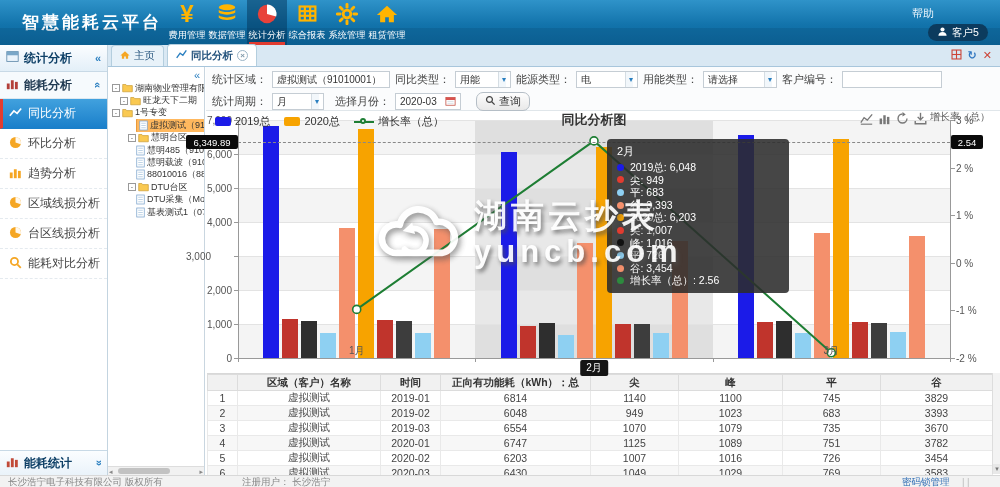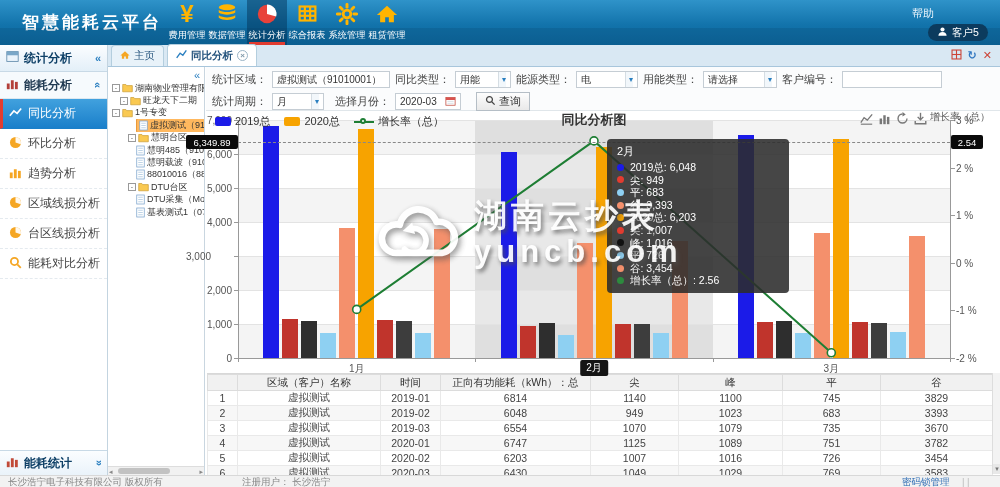--- a/index.html
+++ b/index.html
@@ -53,50 +53,50 @@
   .expbox{width:8px;height:8px;border:1px solid #999;background:#fff;font-size:7px;line-height:6px;text-align:center;color:#555;flex:none}
   .tree-hscroll{position:absolute;left:0;top:399px;width:96px;height:9px;background:#f1f1f1;border-top:1px solid #ddd}
   .tree-hscroll .thumb{position:absolute;left:10px;top:1px;width:52px;height:6px;background:#c2c2c2;border-radius:3px}
   .tree-hscroll .ar{position:absolute;top:0;font-size:7px;color:#888;line-height:9px}
   
   .filters{position:absolute;left:206px;top:67px;width:794px;height:44px;background:#fbfcfd;border-bottom:1px solid #e0e6ea}
   .frow{position:absolute;left:6px;display:flex;align-items:center;gap:5px}
   .flabel{font-size:11px;color:#444;white-space:nowrap}
   .fbox{height:17px;border:1px solid #c5cdd4;background:#fff;font-size:10px;color:#333;display:flex;align-items:center;padding:0 4px}
   .fsel .arr{margin-left:auto;color:#2a7fc0;font-size:8px;border-left:1px solid #d5dde3;padding-left:3px;background:#f2f7fb;height:15px;display:flex;align-items:center}
-  .btn{height:19px;border:1px solid #b5bec6;border-radius:0;background:linear-gradient(#fdfdfd,#e9e9e9);
+  .btn{height:19px;border:1px solid #b5bec6;border-radius:7px;background:linear-gradient(#fdfdfd,#e9e9e9);
     display:flex;align-items:center;gap:3px;padding:0 8px;font-size:11px;color:#333;cursor:pointer}
   
   .chart-area{position:absolute;left:206px;top:111px;width:794px;height:262px;background:#fff}
   .legend{position:absolute;left:215px;top:114px;display:flex;align-items:center;gap:14px;font-size:11px;color:#333}
   .legend .li{display:flex;align-items:center;gap:4px;cursor:pointer}
   .sw{width:16px;height:9px;border-radius:2px}
   .lsw{width:20px;height:2px;position:relative}
   .lsw i{position:absolute;left:6px;top:-3px;width:6px;height:6px;border:2px solid;border-radius:50%;background:#fff}
   .chart-title{position:absolute;left:238px;top:111px;width:712px;text-align:center;font-size:13px;font-weight:bold;color:#333}
   .toolbox{position:absolute;left:860px;top:112px;display:flex;gap:5px}
   .toolbox span{cursor:pointer}
   .raxis-title{position:absolute;left:930px;top:110px;font-size:10px;color:#555}
   .marker{position:absolute;background:#0a0a0a;color:#fff;font-size:9.5px;display:flex;align-items:center;justify-content:center;border-radius:2px;z-index:8}
-  .xlab{position:absolute;top:362px;font-size:10px;color:#555;transform:translateX(-50%)}
+  .xlab{position:absolute;top:344px;font-size:10px;color:#555;transform:translateX(-50%)}
   .xbox{position:absolute;left:594px;top:360px;transform:translateX(-50%);background:#151515;color:#fff;
     font-size:10px;padding:1px 6px;border-radius:2px;z-index:8}
   .tooltip{position:absolute;left:607px;top:139px;width:182px;background:rgba(44,44,44,.88);border-radius:4px;
     padding:5px 10px 6px;color:#fff;z-index:20;pointer-events:none}
   .tooltip .tt{font-size:11px;margin-bottom:2px}
   .tt-row{display:flex;align-items:center;gap:6px;font-size:10.5px;line-height:12.6px;white-space:nowrap}
   .dot{width:7px;height:7px;border-radius:50%;flex:none}
   .watermark{position:absolute;left:368px;top:192px;display:flex;align-items:center;gap:10px;z-index:30;opacity:.93;pointer-events:none}
   .wm-text{color:#fff;font-weight:bold;text-shadow:2px 3px 4px rgba(80,80,80,.8);line-height:1.12}
   .wm1{font-size:33px;letter-spacing:4px}
   .wm2{font-size:31px;letter-spacing:5px}
   
   .grid-wrap{position:absolute;left:207px;top:373px;width:785px;border-top:1px solid #d8d8d8}
   table.grid{border-collapse:collapse;table-layout:fixed;width:785px}
-  table.grid th{height:16px;background:#f1f1f1;border:1px solid #dcdcdc;font-size:10.5px;font-weight:normal;color:#333}
+  table.grid th{height:16px;background:#f1f1f1;border:1px solid #dcdcdc;font-size:10.5px;font-weight:bold;color:#333}
   table.grid td{height:14px;border:1px solid #e9e9e9;font-size:10.5px;color:#444;text-align:center;overflow:hidden;white-space:nowrap}
   table.grid tr.alt td{background:#f7f7f7}
   .vscroll{position:absolute;left:992px;top:373px;width:8px;height:101px;background:#f3f3f3;border-left:1px solid #ddd}
   .vscroll .ar{position:absolute;left:0;bottom:0;width:8px;height:10px;font-size:7px;color:#777;text-align:center;line-height:10px;background:#e8e8e8}
   
   .footer{position:absolute;left:0;top:475px;width:1000px;height:12px;background:#f2f2f2;border-top:1px solid #d8d8d8;font-size:9.5px;color:#888}
   .footer .fl{position:absolute;left:8px;top:0;line-height:12px}
   .footer .fc{position:absolute;left:242px;top:0;line-height:12px}
   .footer .fr{position:absolute;left:902px;top:0;line-height:12px;color:#2e6db4;cursor:pointer}
   .footer .fsep{position:absolute;left:962px;top:0;line-height:12px;color:#bbb}

